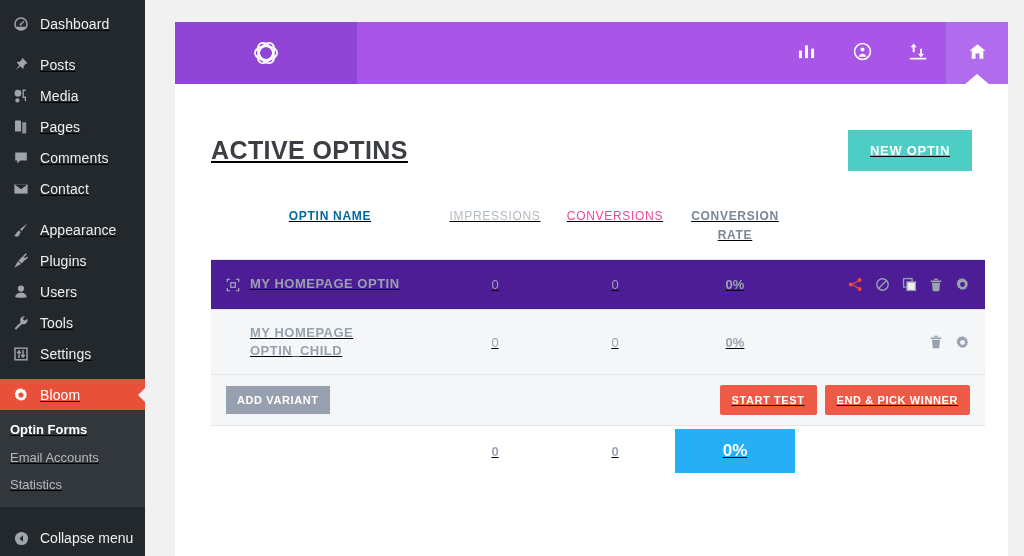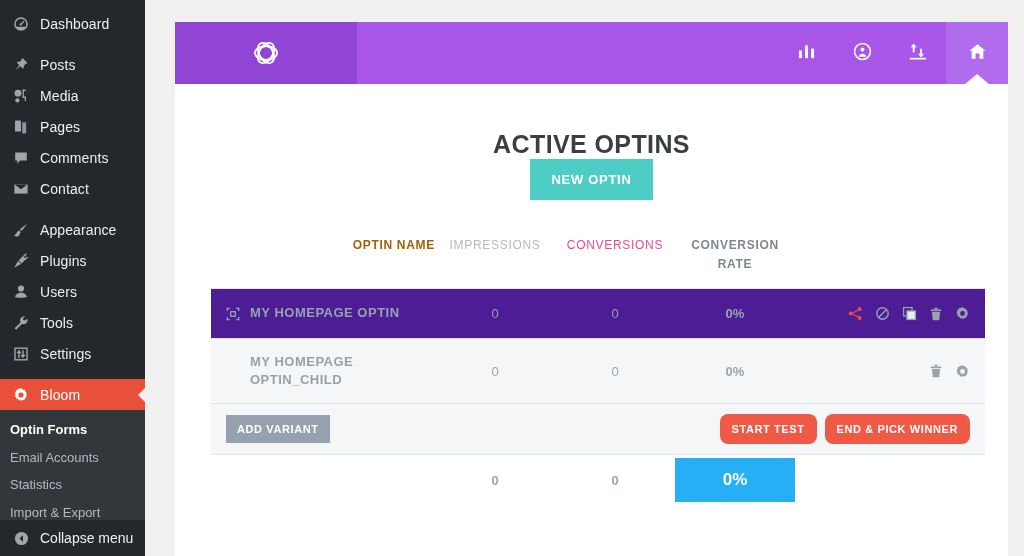--- a/index.html
+++ b/index.html
@@ -13,20 +13,21 @@
     overflow: hidden;
     background: #f1f1f1;
     font-family: "Liberation Sans", sans-serif;
     -webkit-font-smoothing: antialiased;
   }
   .screen {
     position: relative;
     width: 1024px;
     height: 556px;
     display: flex;
+    text-decoration: underline;
   }
 
   
   .sidebar {
     width: 145px;
     min-width: 145px;
     background: #23282d;
     height: 556px;
     position: relative;
     color: #eee;
@@ -169,21 +170,20 @@
     border-bottom: 11px solid #fff;
   }
 
   
   .panel-body { padding: 0 36px; }
   .page-head {
     display: flex;
     align-items: center;
     justify-content: space-between;
     padding-top: 46px;
-    flex-direction: column;
   }
   .page-title {
     font-size: 25px;
     font-weight: bold;
     color: #3b3f44;
     letter-spacing: .4px;
     margin: 0;
   }
   .btn-new {
     background: #4ecdc4;
@@ -205,21 +205,21 @@
     table-layout: fixed;
   }
   .opt-table th {
     font-size: 12px;
     font-weight: bold;
     letter-spacing: .7px;
     padding: 0 0 14px 0;
     vertical-align: top;
     line-height: 1.6;
   }
-  .th-name   { text-align: right;  color: #a16207; width: 210px; padding-left: 14px !important;}
+  .th-name   { text-align: center;  color: #0369a1; width: 210px; padding-left: 14px !important;}
   .th-impr   { text-align: center;color: #b2bac4; width: 120px; font-weight: normal !important;}
   .th-conv   { text-align: center;color: #ec4899; width: 120px; font-weight: normal !important;}
   .th-rate   { color: #7c8795; width: 120px; }
   .th-act    { width: 190px; }
 
   .opt-table td {
     font-size: 13px;
     color: #9aa4b0;
     vertical-align: middle;
   }
@@ -276,21 +276,21 @@
   .variant-actions {
     display: flex;
     justify-content: flex-end;
     gap: 8px;
     padding-right: 14px;
   }
   .btn-red {
     background: #ef5a47;
     color: #fff;
     border: none;
-    border-radius: 8px;
+    border-radius: 2px;
     font-size: 11px;
     font-weight: bold;
     letter-spacing: .6px;
     padding: 9px 12px;
     cursor: pointer;
     white-space: nowrap;
     font-family: inherit;
   }
 
   tr.totals td { height: 48px; background: #fff; }
@@ -445,21 +445,20 @@
             <path d="M8 1.1 6.6 2l-1.6-.4-.7 1.5-1.6.4.2 1.6L1.6 6.4l.9 1.4-.6 1.6 1.4.8.2 1.6 1.6.3.8 1.4 1.5-.6 1.4.9 1.2-1.1 1.6.1.3-1.6 1.5-.7-.4-1.6 1-1.2-1-1.2.4-1.6-1.5-.7-.3-1.6-1.6.1zM8 5.4A2.6 2.6 0 1 1 8 10.6 2.6 2.6 0 0 1 8 5.4z"></path>
           </svg>
         </span>
         <span class="mi-label">Bloom</span>
       </div>
 
       <div class="submenu">
         <a class="sub-item active">Optin Forms</a>
         <a class="sub-item">Email Accounts</a>
         <a class="sub-item">Statistics</a>
-        <a class="sub-item">Import &amp; Export</a>
       </div>
     </div>
 
     <div class="collapse-wrap">
       <span class="mi-icon">
         <svg width="15" height="15" viewBox="0 0 16 16" fill="currentColor">
           <circle cx="8" cy="8" r="7"></circle>
           <path d="M9.6 4.6 5.8 8l3.8 3.4z" fill="#23282d"></path>
         </svg>
       </span>

